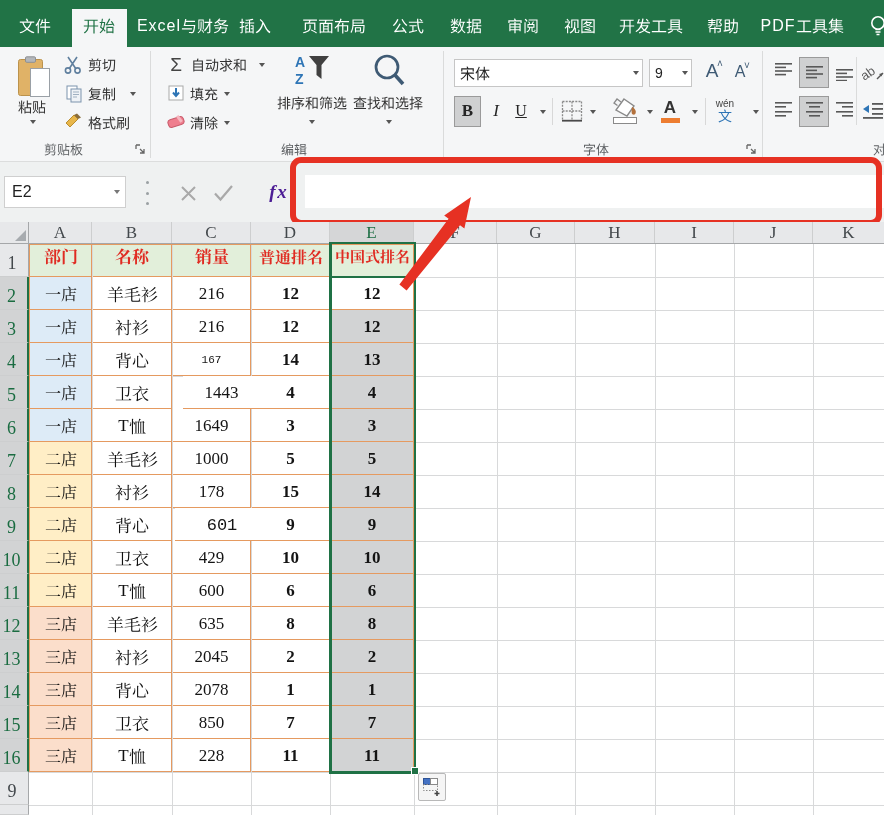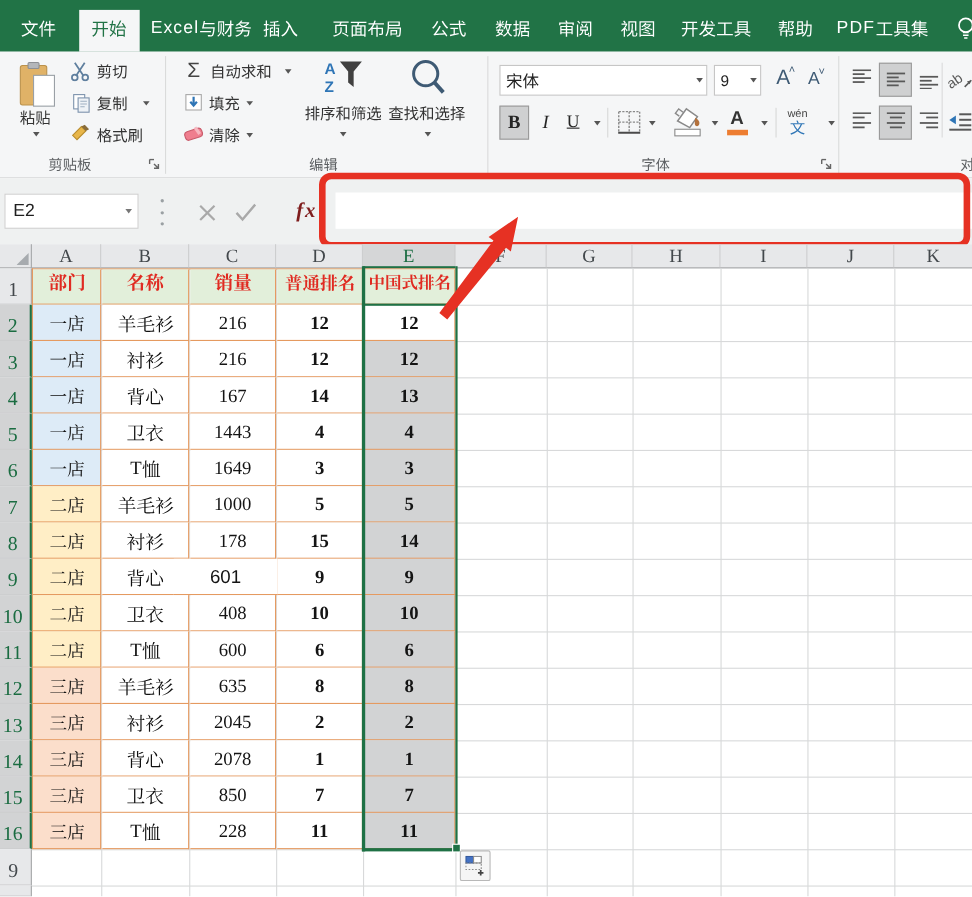--- a/index.html
+++ b/index.html
@@ -617,21 +617,21 @@
       <span style="width:3px;height:3px;border-radius:50%;background:#9aa0a3"></span>
       <span style="width:3px;height:3px;border-radius:50%;background:#9aa0a3"></span>
       <span style="width:3px;height:3px;border-radius:50%;background:#9aa0a3"></span>
     </div>
 <svg class="ab" style="left:180px;top:185px" width="17" height="17" viewBox="0 0 17 17">
       <path d="M2 2l13 13M15 2L2 15" stroke="#a9a9a9" stroke-width="2"></path>
     </svg>
 <svg class="ab" style="left:213px;top:184px" width="21" height="18" viewBox="0 0 21 18">
       <path d="M2 9.5l5.5 6L19 2" stroke="#a9a9a9" stroke-width="2.2" fill="none"></path>
     </svg>
-<div class="ab" style="left:266px;top:180px;width:24px;height:24px;display:flex;align-items:center;justify-content:center;font-size:19px;color:#7f1d1d;font-style:italic;font-family:'Liberation Serif',serif;font-weight:bold">f x</div>
+<div class="ab" style="left:266px;top:180px;width:24px;height:24px;display:flex;align-items:center;justify-content:center;font-size:19px;color:#4c1d95;font-style:italic;font-family:'Liberation Serif',serif;font-weight:bold">f x</div>
 <div class="ab" style="left:305px;top:175px;width:579px;height:33px;background:#fff"></div>
 <div class="ab" style="left:290px;top:157px;width:592px;height:69px;border:6px solid #e63123;border-radius:11px"></div>
 <div class="ab" style="left:29px;top:222px;width:855px;height:22px;background:#e7e8ea;border-bottom:1px solid #a5a7a9"></div>
 <div class="ab" style="left:29px;top:222px;width:63px;height:21px;display:flex;align-items:center;justify-content:center;border-right:1px solid #cdcecf;font-size:17px;color:#43484c;font-family:'Liberation Serif',serif">A</div>
 <div class="ab" style="left:92px;top:222px;width:80px;height:21px;display:flex;align-items:center;justify-content:center;border-right:1px solid #cdcecf;font-size:17px;color:#43484c;font-family:'Liberation Serif',serif">B</div>
 <div class="ab" style="left:172px;top:222px;width:79px;height:21px;display:flex;align-items:center;justify-content:center;border-right:1px solid #cdcecf;font-size:17px;color:#43484c;font-family:'Liberation Serif',serif">C</div>
 <div class="ab" style="left:251px;top:222px;width:79px;height:21px;display:flex;align-items:center;justify-content:center;border-right:1px solid #cdcecf;font-size:17px;color:#43484c;font-family:'Liberation Serif',serif">D</div>
 <div class="ab" style="left:330px;top:222px;width:84px;height:21px;display:flex;align-items:center;justify-content:center;border-right:1px solid #cdcecf;background:#d5d6d7;font-size:17px;color:#1a6c41;font-family:'Liberation Serif',serif">E</div>
 <div class="ab" style="left:414px;top:222px;width:83px;height:21px;display:flex;align-items:center;justify-content:center;border-right:1px solid #cdcecf;font-size:17px;color:#43484c;font-family:'Liberation Serif',serif">F</div>
 <div class="ab" style="left:497px;top:222px;width:78px;height:21px;display:flex;align-items:center;justify-content:center;border-right:1px solid #cdcecf;font-size:17px;color:#43484c;font-family:'Liberation Serif',serif">G</div>
@@ -761,36 +761,36 @@
         <use href="#v4E00" x="0"></use>
         <use href="#v5E97" x="1000"></use>
       </svg>
     </div>
 <div class="ab" style="left:93px;top:343px;width:79px;height:33px;display:flex;align-items:center;justify-content:center;background:#fff;border-right:1px solid #e59a60;border-bottom:1px solid #e59a60;padding-top:2px;font-size:17px;color:#111;font-family:'Liberation Serif',serif">
       <svg class="cj" style="width:2em" viewBox="0 -880 2000 1000">
         <use href="#v80CC" x="0"></use>
         <use href="#v5FC3" x="1000"></use>
       </svg>
     </div>
-<div class="ab" style="left:173px;top:343px;width:78px;height:33px;display:flex;align-items:center;justify-content:center;background:#fff;border-right:1px solid #e59a60;border-bottom:1px solid #e59a60;padding-top:2px;font-size:17px;color:#141414;font-family:Liberation Serif, serif">167</div>
+<div class="ab" style="left:173px;top:343px;width:78px;height:33px;display:flex;align-items:center;justify-content:center;background:#fff;border-right:1px solid #e59a60;border-bottom:1px solid #e59a60;padding-top:2px;font-size:11px;color:#141414;font-family:Liberation Mono, monospace">167</div>
 <div class="ab" style="left:252px;top:343px;width:78px;height:33px;display:flex;align-items:center;justify-content:center;background:#fff;border-right:1px solid #e59a60;border-bottom:1px solid #e59a60;padding-top:2px;font-size:17px;font-weight:bold;color:#141414;font-family:'Liberation Serif',serif">14</div>
 <div class="ab" style="left:331px;top:343px;width:83px;height:33px;display:flex;align-items:center;justify-content:center;background:#d2d3d4;border-right:1px solid #e59a60;border-bottom:1px solid #e59a60;padding-top:2px;font-size:17px;font-weight:bold;color:#141414;font-family:'Liberation Serif',serif">13</div>
 <div class="ab" style="left:30px;top:376px;width:62px;height:33px;display:flex;align-items:center;justify-content:center;background:#ddebf7;border-right:1px solid #e59a60;border-bottom:1px solid #e59a60;padding-top:2px;font-size:16px;color:#111">
       <svg class="cj" style="width:2em" viewBox="0 -880 2000 1000">
         <use href="#v4E00" x="0"></use>
         <use href="#v5E97" x="1000"></use>
       </svg>
     </div>
 <div class="ab" style="left:93px;top:376px;width:79px;height:33px;display:flex;align-items:center;justify-content:center;background:#fff;border-right:1px solid #e59a60;border-bottom:1px solid #e59a60;padding-top:2px;font-size:17px;color:#111;font-family:'Liberation Serif',serif">
       <svg class="cj" style="width:2em" viewBox="0 -880 2000 1000">
         <use href="#v536B" x="0"></use>
         <use href="#v8863" x="1000"></use>
       </svg>
     </div>
-<div class="ab" style="left:173px;top:376px;width:78px;height:33px;display:flex;align-items:center;justify-content:center;background:#fff;border-right:1px solid #e59a60;border-bottom:1px solid #e59a60;padding-top:2px;font-size:17px;color:#141414;font-family:'Liberation Serif',serif">1443</div>
+<div class="ab" style="left:183px;top:376px;width:78px;height:33px;display:flex;align-items:center;justify-content:center;background:#fff;border-right:1px solid #e59a60;border-bottom:1px solid #e59a60;padding-top:2px;font-size:17px;color:#141414;font-family:'Liberation Serif',serif">1443</div>
 <div class="ab" style="left:252px;top:376px;width:78px;height:33px;display:flex;align-items:center;justify-content:center;background:#fff;border-right:1px solid #e59a60;border-bottom:1px solid #e59a60;padding-top:2px;font-size:17px;font-weight:bold;color:#141414;font-family:'Liberation Serif',serif">4</div>
 <div class="ab" style="left:331px;top:376px;width:83px;height:33px;display:flex;align-items:center;justify-content:center;background:#d2d3d4;border-right:1px solid #e59a60;border-bottom:1px solid #e59a60;padding-top:2px;font-size:17px;font-weight:bold;color:#141414;font-family:'Liberation Serif',serif">4</div>
 <div class="ab" style="left:30px;top:409px;width:62px;height:33px;display:flex;align-items:center;justify-content:center;background:#ddebf7;border-right:1px solid #e59a60;border-bottom:1px solid #e59a60;padding-top:2px;font-size:16px;color:#111">
       <svg class="cj" style="width:2em" viewBox="0 -880 2000 1000">
         <use href="#v4E00" x="0"></use>
         <use href="#v5E97" x="1000"></use>
       </svg>
     </div>
 <div class="ab" style="left:93px;top:409px;width:79px;height:33px;display:flex;align-items:center;justify-content:center;background:#fff;border-right:1px solid #e59a60;border-bottom:1px solid #e59a60;padding-top:2px;font-size:17px;color:#111;font-family:'Liberation Serif',serif">T<svg class="cj" style="" viewBox="0 -880 1000 1000">
         <use href="#v6064" x="0"></use>
@@ -834,36 +834,36 @@
         <use href="#v4E8C" x="0"></use>
         <use href="#v5E97" x="1000"></use>
       </svg>
     </div>
 <div class="ab" style="left:93px;top:508px;width:79px;height:33px;display:flex;align-items:center;justify-content:center;background:#fff;border-right:1px solid #e59a60;border-bottom:1px solid #e59a60;padding-top:2px;font-size:17px;color:#111;font-family:'Liberation Serif',serif">
       <svg class="cj" style="width:2em" viewBox="0 -880 2000 1000">
         <use href="#v80CC" x="0"></use>
         <use href="#v5FC3" x="1000"></use>
       </svg>
     </div>
-<div class="ab" style="left:158px;top:508px;width:95px;height:33px;display:flex;align-items:center;justify-content:center;background:#fff;border-right:1px solid #e59a60;border-bottom:1px solid #e59a60;padding-top:2px;font-size:17px;color:#141414;font-family:Liberation Sans, sans-serif">601</div>
+<div class="ab" style="left:175px;top:508px;width:95px;height:33px;display:flex;align-items:center;justify-content:center;background:#fff;border-right:1px solid #e59a60;border-bottom:1px solid #e59a60;padding-top:2px;font-size:17px;color:#141414;font-family:Liberation Mono, monospace">601</div>
 <div class="ab" style="left:252px;top:508px;width:78px;height:33px;display:flex;align-items:center;justify-content:center;background:#fff;border-right:1px solid #e59a60;border-bottom:1px solid #e59a60;padding-top:2px;font-size:17px;font-weight:bold;color:#141414;font-family:'Liberation Serif',serif">9</div>
 <div class="ab" style="left:331px;top:508px;width:83px;height:33px;display:flex;align-items:center;justify-content:center;background:#d2d3d4;border-right:1px solid #e59a60;border-bottom:1px solid #e59a60;padding-top:2px;font-size:17px;font-weight:bold;color:#141414;font-family:'Liberation Serif',serif">9</div>
 <div class="ab" style="left:30px;top:541px;width:62px;height:33px;display:flex;align-items:center;justify-content:center;background:#ffeec6;border-right:1px solid #e59a60;border-bottom:1px solid #e59a60;padding-top:2px;font-size:16px;color:#111">
       <svg class="cj" style="width:2em" viewBox="0 -880 2000 1000">
         <use href="#v4E8C" x="0"></use>
         <use href="#v5E97" x="1000"></use>
       </svg>
     </div>
 <div class="ab" style="left:93px;top:541px;width:79px;height:33px;display:flex;align-items:center;justify-content:center;background:#fff;border-right:1px solid #e59a60;border-bottom:1px solid #e59a60;padding-top:2px;font-size:17px;color:#111;font-family:'Liberation Serif',serif">
       <svg class="cj" style="width:2em" viewBox="0 -880 2000 1000">
         <use href="#v536B" x="0"></use>
         <use href="#v8863" x="1000"></use>
       </svg>
     </div>
-<div class="ab" style="left:173px;top:541px;width:78px;height:33px;display:flex;align-items:center;justify-content:center;background:#fff;border-right:1px solid #e59a60;border-bottom:1px solid #e59a60;padding-top:2px;font-size:17px;color:#141414;font-family:'Liberation Serif',serif">408</div>
+<div class="ab" style="left:173px;top:541px;width:78px;height:33px;display:flex;align-items:center;justify-content:center;background:#fff;border-right:1px solid #e59a60;border-bottom:1px solid #e59a60;padding-top:2px;font-size:17px;color:#141414;font-family:'Liberation Serif',serif">429</div>
 <div class="ab" style="left:252px;top:541px;width:78px;height:33px;display:flex;align-items:center;justify-content:center;background:#fff;border-right:1px solid #e59a60;border-bottom:1px solid #e59a60;padding-top:2px;font-size:17px;font-weight:bold;color:#141414;font-family:'Liberation Serif',serif">10</div>
 <div class="ab" style="left:331px;top:541px;width:83px;height:33px;display:flex;align-items:center;justify-content:center;background:#d2d3d4;border-right:1px solid #e59a60;border-bottom:1px solid #e59a60;padding-top:2px;font-size:17px;font-weight:bold;color:#141414;font-family:'Liberation Serif',serif">10</div>
 <div class="ab" style="left:30px;top:574px;width:62px;height:33px;display:flex;align-items:center;justify-content:center;background:#ffeec6;border-right:1px solid #e59a60;border-bottom:1px solid #e59a60;padding-top:2px;font-size:16px;color:#111">
       <svg class="cj" style="width:2em" viewBox="0 -880 2000 1000">
         <use href="#v4E8C" x="0"></use>
         <use href="#v5E97" x="1000"></use>
       </svg>
     </div>
 <div class="ab" style="left:93px;top:574px;width:79px;height:33px;display:flex;align-items:center;justify-content:center;background:#fff;border-right:1px solid #e59a60;border-bottom:1px solid #e59a60;padding-top:2px;font-size:17px;color:#111;font-family:'Liberation Serif',serif">T<svg class="cj" style="" viewBox="0 -880 1000 1000">
         <use href="#v6064" x="0"></use>

